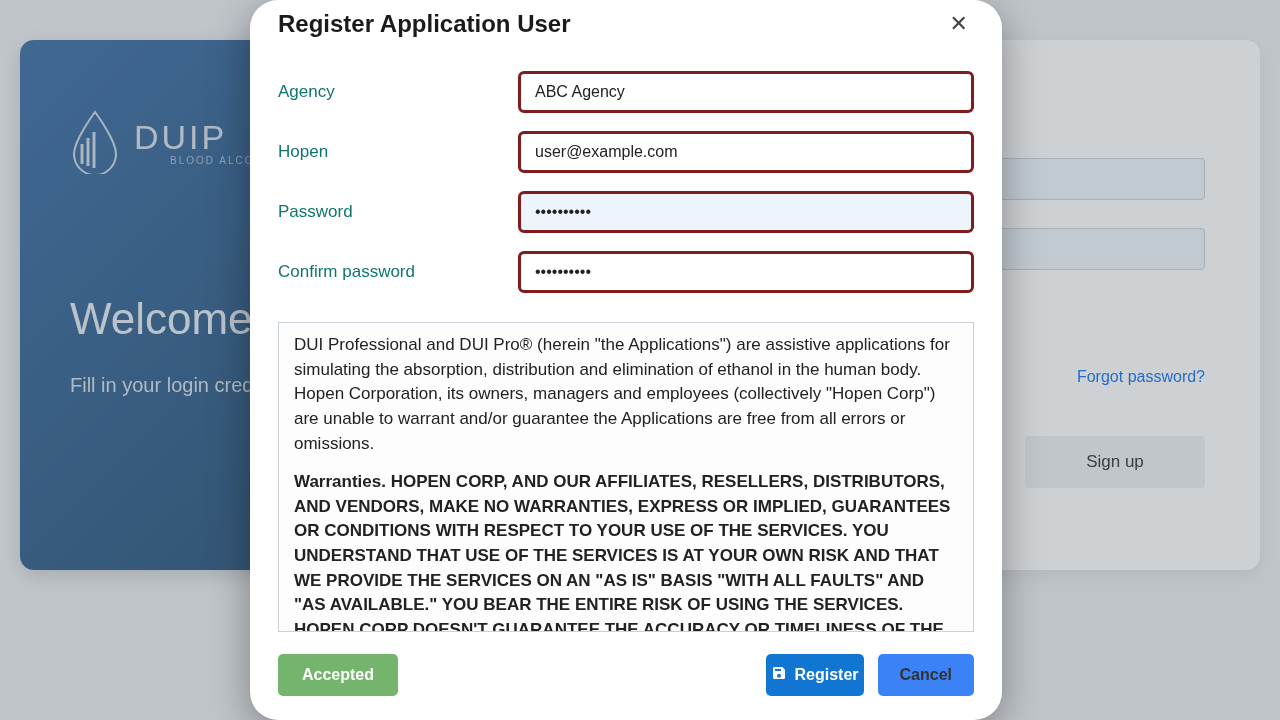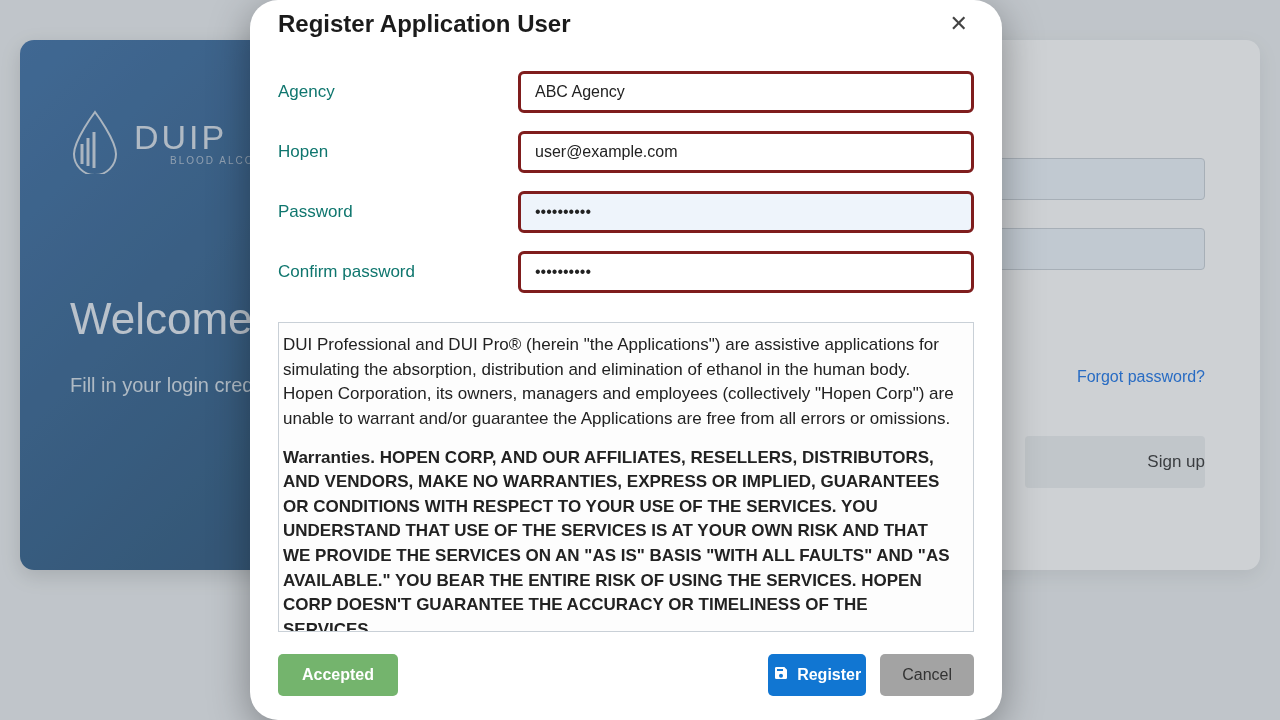--- a/index.html
+++ b/index.html
@@ -32,21 +32,21 @@
     padding: 0 12px; font-size: 15px; background:#eef4fb; color:#333;
   }
   .login-row1 { margin-top: 78px; }
   .login-row2 { margin-top: 28px; }
   .remember-row { margin-top: 40px; font-size:16px; color:#333;}
   .forgot-row { margin-top: 40px; text-align:right;}
   .forgot-link { color:#1a73e8; font-size:16px; text-decoration:none;}
   .signup-wrap { margin-top: 50px; display:flex; justify-content:flex-end;}
   .signup-btn {
     width: 180px; height: 52px; border:none; background:#eef0f2; color:#333;
-    font-size:17px; border-radius:4px; cursor:pointer;text-align:right;
+    font-size:17px; border-radius:4px; cursor:pointer;
   }
 
   
   .scrim { position:absolute; inset:0; background:rgba(80,90,100,0.28);}
 
   
   .modal {
     position: absolute; left: 250px; top: 0; width: 752px; height: 720px;
     background: #fff; box-shadow: 0 10px 40px rgba(0,0,0,.35);
     display:flex; flex-direction:column; padding: 0 28px 24px 28px; border-radius: 28px;
@@ -57,31 +57,31 @@
   .form-rows { margin-top: 14px; }
   .form-row { display:flex; align-items:center; height:60px; }
   .form-label { width: 240px; font-size: 17px; color:#0f766e;}
   .form-input {
     flex:1; height:42px; border:3px solid #7f1d1d; border-radius:6px; padding:0 14px;
     font-size:16px; background:#fff; color:#222;
   }
   .form-input.pw-active { background:#eef4fb; }
   .terms-box {
     margin-top: 20px; height: 310px; border:1px solid #c9d0d7; background:#fdfdfd;
-    padding: 10px 16px 10px 4px; overflow-y: scroll; font-size:17px; line-height:1.45;
+    padding: 10px 16px 10px 15px; overflow-y: scroll; font-size:17px; line-height:1.45;
     color:#222;
   }
   .terms-p { margin: 0 0 14px 0; }
   .terms-bold { font-weight:700; }
   .modal-footer { margin-top: 22px; display:flex; align-items:center; }
   .btn { height:42px; border:none; border-radius:5px; font-size:16px; cursor:pointer; padding:0 20px; display:inline-flex; align-items:center; gap:8px;}
   .btn-accepted { background:#74b46d; color:#fff; font-weight:600; padding:0 24px;}
   .spacer { flex:1; }
   .btn-register { background:#1176d2; color:#fff; font-weight:600; padding:0 5px;}
-  .btn-cancel { background:#a3a3a3; color:#333; margin-left:14px; padding:0 22px;}
+  .btn-cancel { background:#3b82f6; color:#333; margin-left:14px; padding:0 22px;font-weight:bold;}
   .save-icon { width:16px; height:16px; }
 
   
   .terms-box::-webkit-scrollbar { width:16px; }
   .terms-box::-webkit-scrollbar-track { background:#f0f0f0; }
   .terms-box::-webkit-scrollbar-thumb { background:#c4c8cd; border:3px solid #f0f0f0; border-radius:8px;}
 </style>
 </head>
 <body>
 

